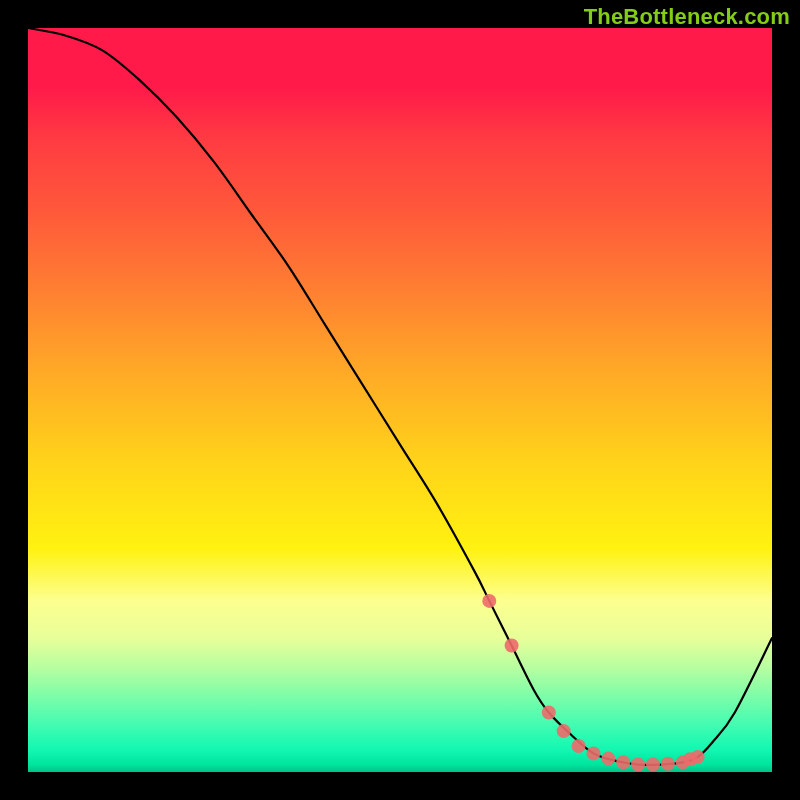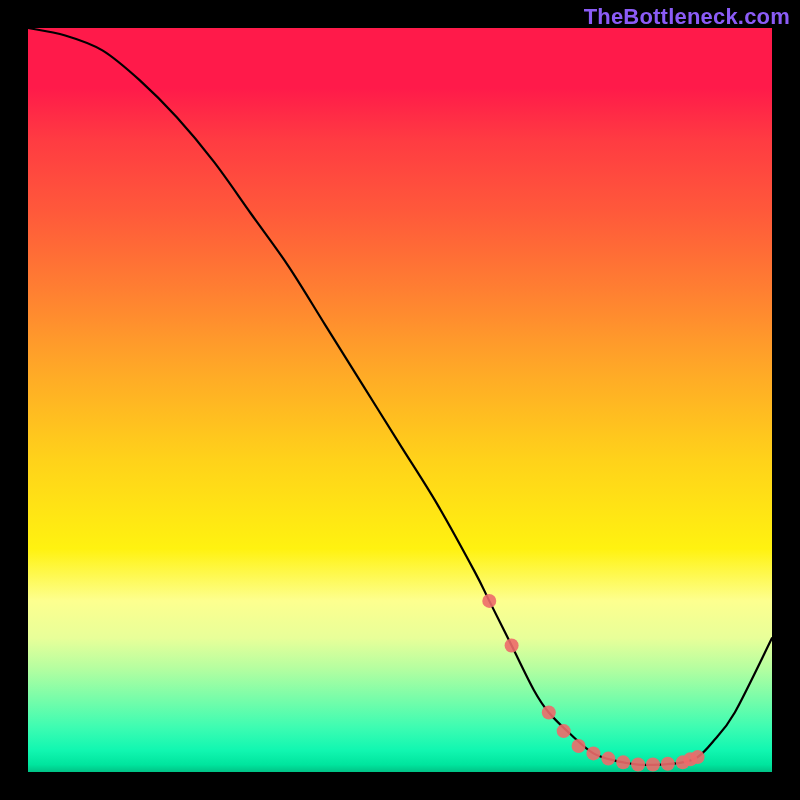--- a/index.html
+++ b/index.html
@@ -14,21 +14,21 @@
   .frame {
     position: relative;
     width: 800px;
     height: 800px;
     background: #000;
   }
   .watermark {
     position: absolute;
     top: 4px;
     right: 10px;
-    color: #8b5cf6;
+    color: #84cc16;
     font-size: 22px;
     font-weight: 600;
     letter-spacing: 0.2px;
     z-index: 10;
   }
   .plot {
     position: absolute;
     left: 28px;
     top: 28px;
     width: 744px;

